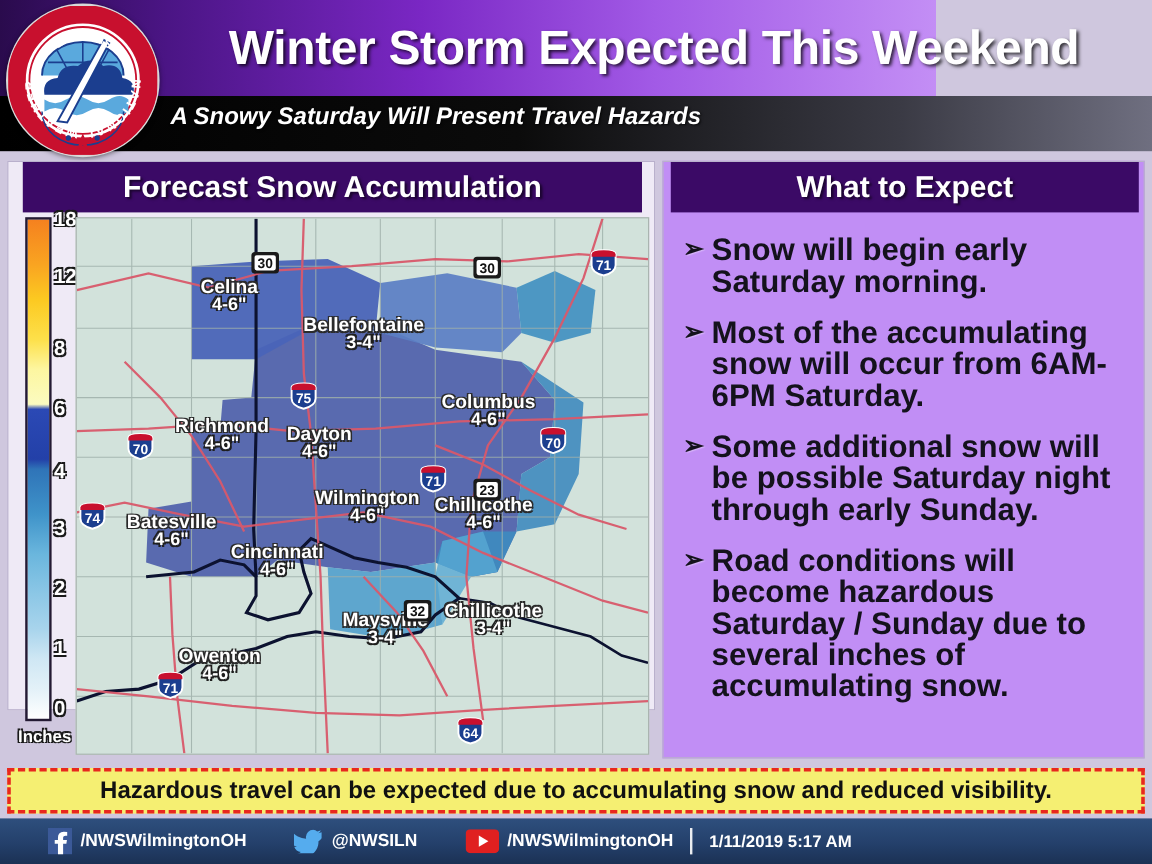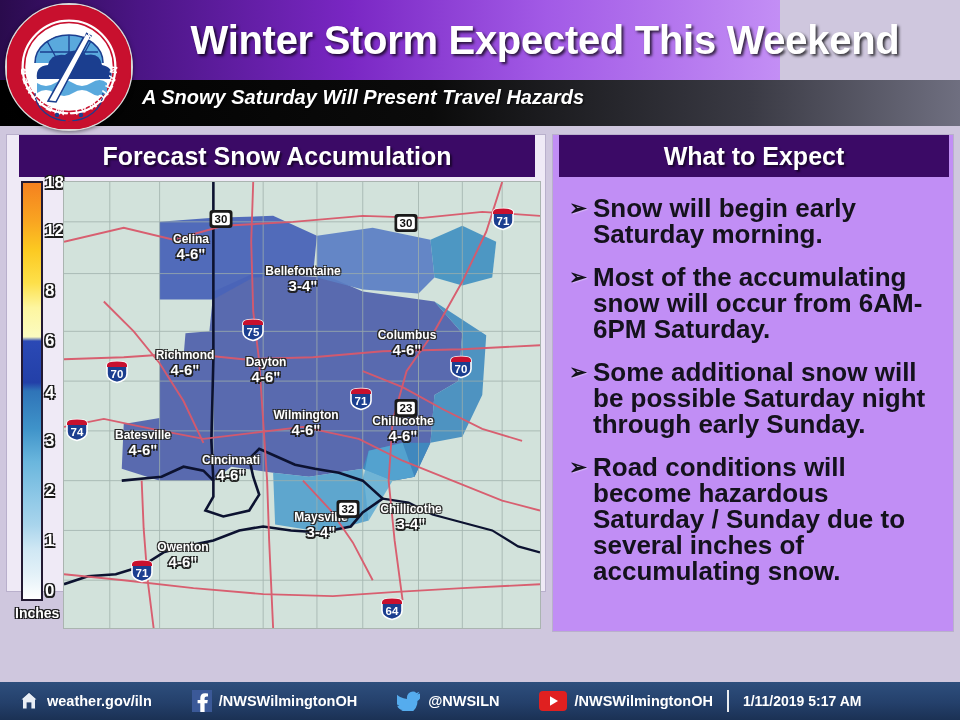--- a/index.html
+++ b/index.html
@@ -79,21 +79,21 @@
   }
 
   .map-canvas{
     position:absolute;left:56px;top:4px;width:478px;height:448px;
     background:#cfe0da;overflow:hidden;border:1px solid #aab4b0;box-sizing:border-box;
   }
   .map-canvas svg{display:block;width:100%;height:100%;}
 
   .city{position:absolute;text-align:center;transform:translate(-50%,0);pointer-events:none;}
   .city .nm{
-    display:block;color:#ffffff;font-size:12px;font-weight:bold;line-height:13px;
+    display:block;color:#ffffff;font-size:16px;font-weight:bold;line-height:13px;
     text-shadow:-1.2px -1.2px 0 #2b2b2b,1.2px -1.2px 0 #2b2b2b,-1.2px 1.2px 0 #2b2b2b,1.2px 1.2px 0 #2b2b2b;
     white-space:nowrap;
   }
   .city .vl{
     display:block;color:#ffffff;font-size:15px;font-weight:bold;line-height:16px;
     text-shadow:-1.5px -1.5px 0 #1f1f1f,1.5px -1.5px 0 #1f1f1f,-1.5px 1.5px 0 #1f1f1f,1.5px 1.5px 0 #1f1f1f;
     white-space:nowrap;
   }
 
   .shield{position:absolute;transform:translate(-50%,-50%);}
@@ -403,31 +403,25 @@
           <div class="arrow">➢</div>
           <div class="txt">Some additional snow will be possible Saturday night through early Sunday.</div>
         </div>
         <div class="bullet">
           <div class="arrow">➢</div>
           <div class="txt">Road conditions will become hazardous Saturday / Sunday due to several inches of accumulating snow.</div>
         </div>
       </div>
   </div>
 
+  <div class="warn">
+    <span>Hazardous travel can be expected due to accumulating snow and reduced visibility.</span>
+  </div>
 
   <div class="footer">
-    <div class="fitem" style="margin-left:18px">
-      <span class="glyph">
-        <svg width="22" height="22" viewBox="0 0 22 22">
-          <path d="M11 2 L20 10 L17.6 10 L17.6 19 L4.4 19 L4.4 10 L2 10 Z" fill="#e9eef5" stroke="#24406b" stroke-width="1.2"></path>
-          <rect x="8.6" y="12.4" width="4.8" height="6.6" fill="#24406b"></rect>
-        </svg>
-      </span>
-      <span>weather.gov/iln</span>
-    </div>
 
     <div class="fitem" style="margin-left:40px">
       <span class="glyph">
         <svg width="20" height="22" viewBox="0 0 20 22">
           <rect x="0" y="0" width="20" height="22" fill="#3b5998"></rect>
           <path d="M12.6 22 L12.6 13.2 L15.3 13.2 L15.8 9.9 L12.6 9.9 L12.6 8 Q12.6 6.4 14.6 6.4 L16 6.4 L16 3.4 Q14.7 3.2 13.2 3.2 Q10.6 3.2 9.4 4.5 Q8.3 5.7 8.3 8 L8.3 9.9 L5.6 9.9 L5.6 13.2 L8.3 13.2 L8.3 22 Z" fill="#ffffff"></path>
         </svg>
       </span>
       <span>/NWSWilmingtonOH</span>
     </div>

